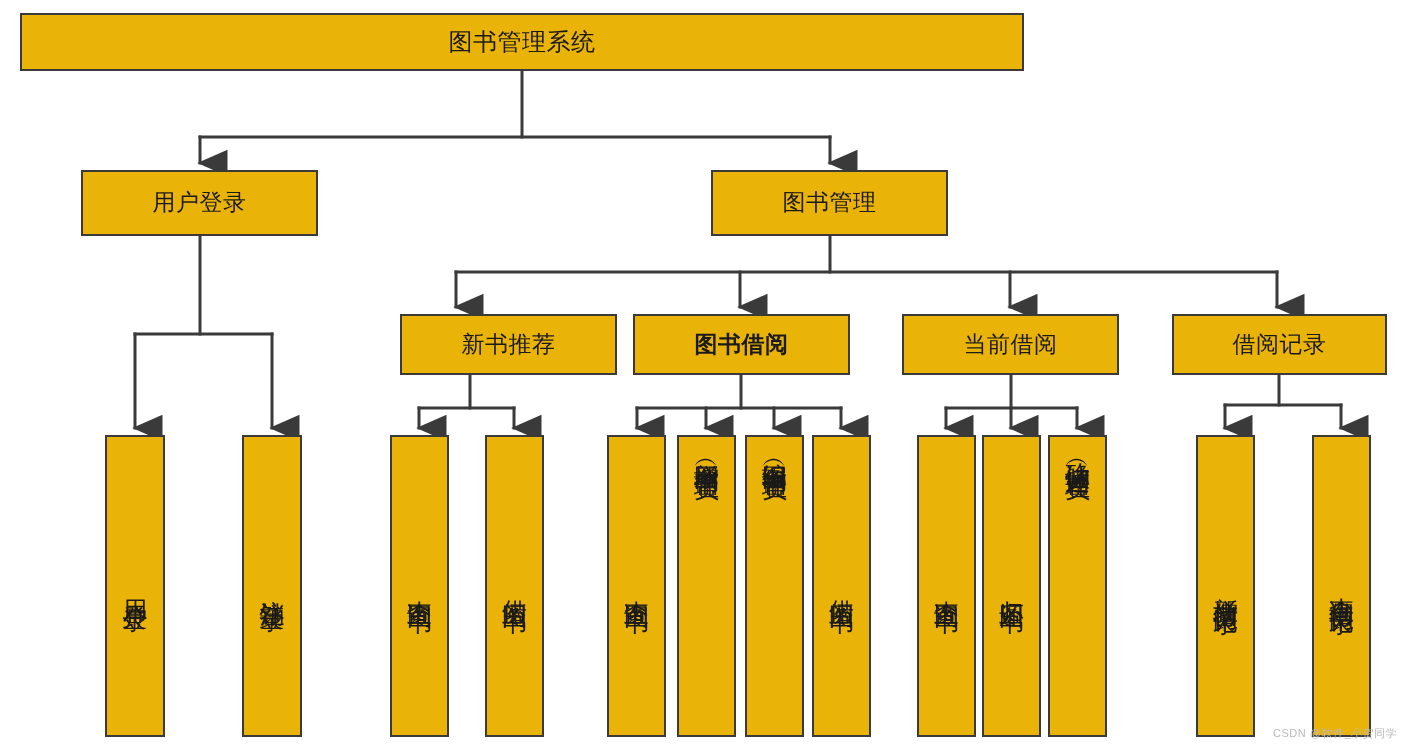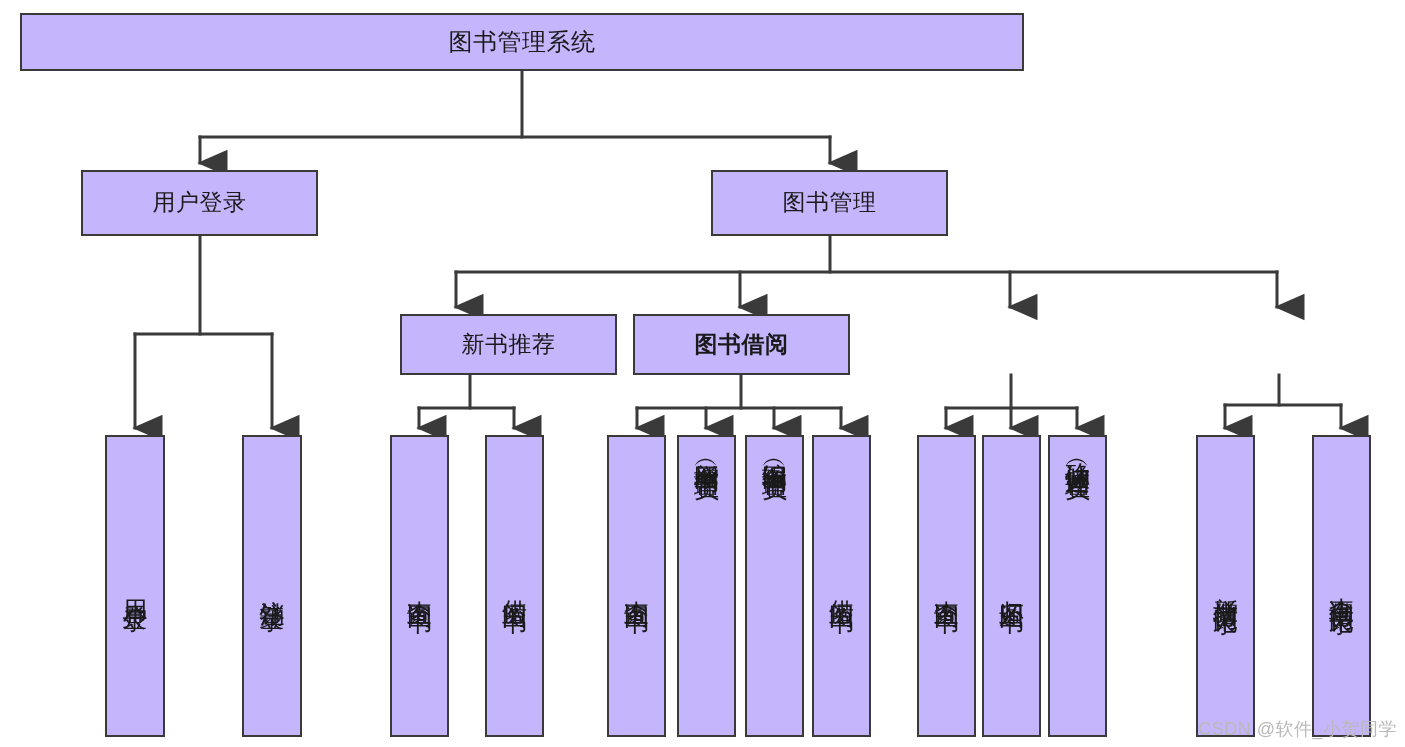--- a/index.html
+++ b/index.html
@@ -21,21 +21,21 @@
     position: absolute;
     left: 0;
     top: 0;
     width: 1405px;
     height: 747px;
     pointer-events: none;
   }
   .node {
     position: absolute;
     box-sizing: border-box;
-    background: #c4b5fd;
+    background: #eab308;
     border: 2.5px solid #3a3a3a;
     display: flex;
     align-items: center;
     justify-content: center;
     color: #1a1a1a;
     z-index: 2;
   }
   .node .lbl {
     display: block;
     line-height: 1.12;
@@ -64,21 +64,21 @@
   .node.vert.tall-fill {
     align-items: flex-start;
   }
   .node.vert.tall-fill .lbl {
     letter-spacing: 2px;
   }
   .watermark {
     position: absolute;
     right: 8px;
     bottom: 6px;
-    font-size: 18px;
+    font-size: 11px;
     color: #b9b9b9;
     letter-spacing: 0.5px;
     z-index: 5;
     white-space: nowrap;
   }
 </style>
 </head>
 <body>
 
 <div id="canvas">
@@ -148,21 +148,27 @@
   </div>
 
   <div class="node horiz" style="left:361px; top:314px; width:217px; height:61px;margin-left:39px;">
     <span class="lbl">新书推荐</span>
   </div>
 
   <div class="node horiz" style="left:633px; top:314px; width:217px; height:61px;font-weight:bold;">
     <span class="lbl">图书借阅</span>
   </div>
 
-
+  <div class="node horiz" style="left:902px; top:314px; width:217px; height:61px;">
+    <span class="lbl">当前借阅</span>
+  </div>
+
+  <div class="node horiz" style="left:1172px; top:314px; width:215px; height:61px;">
+    <span class="lbl">借阅记录</span>
+  </div>
 
   <div class="node vert" style="left:105px; top:435px; width:60px; height:302px;">
     <span class="lbl">用户登录</span>
   </div>
 
   <div class="node vert" style="left:242px; top:435px; width:60px; height:302px;">
     <span class="lbl">注销登录</span>
   </div>
 
   <div class="node vert" style="left:390px; top:435px; width:59px; height:302px;">

